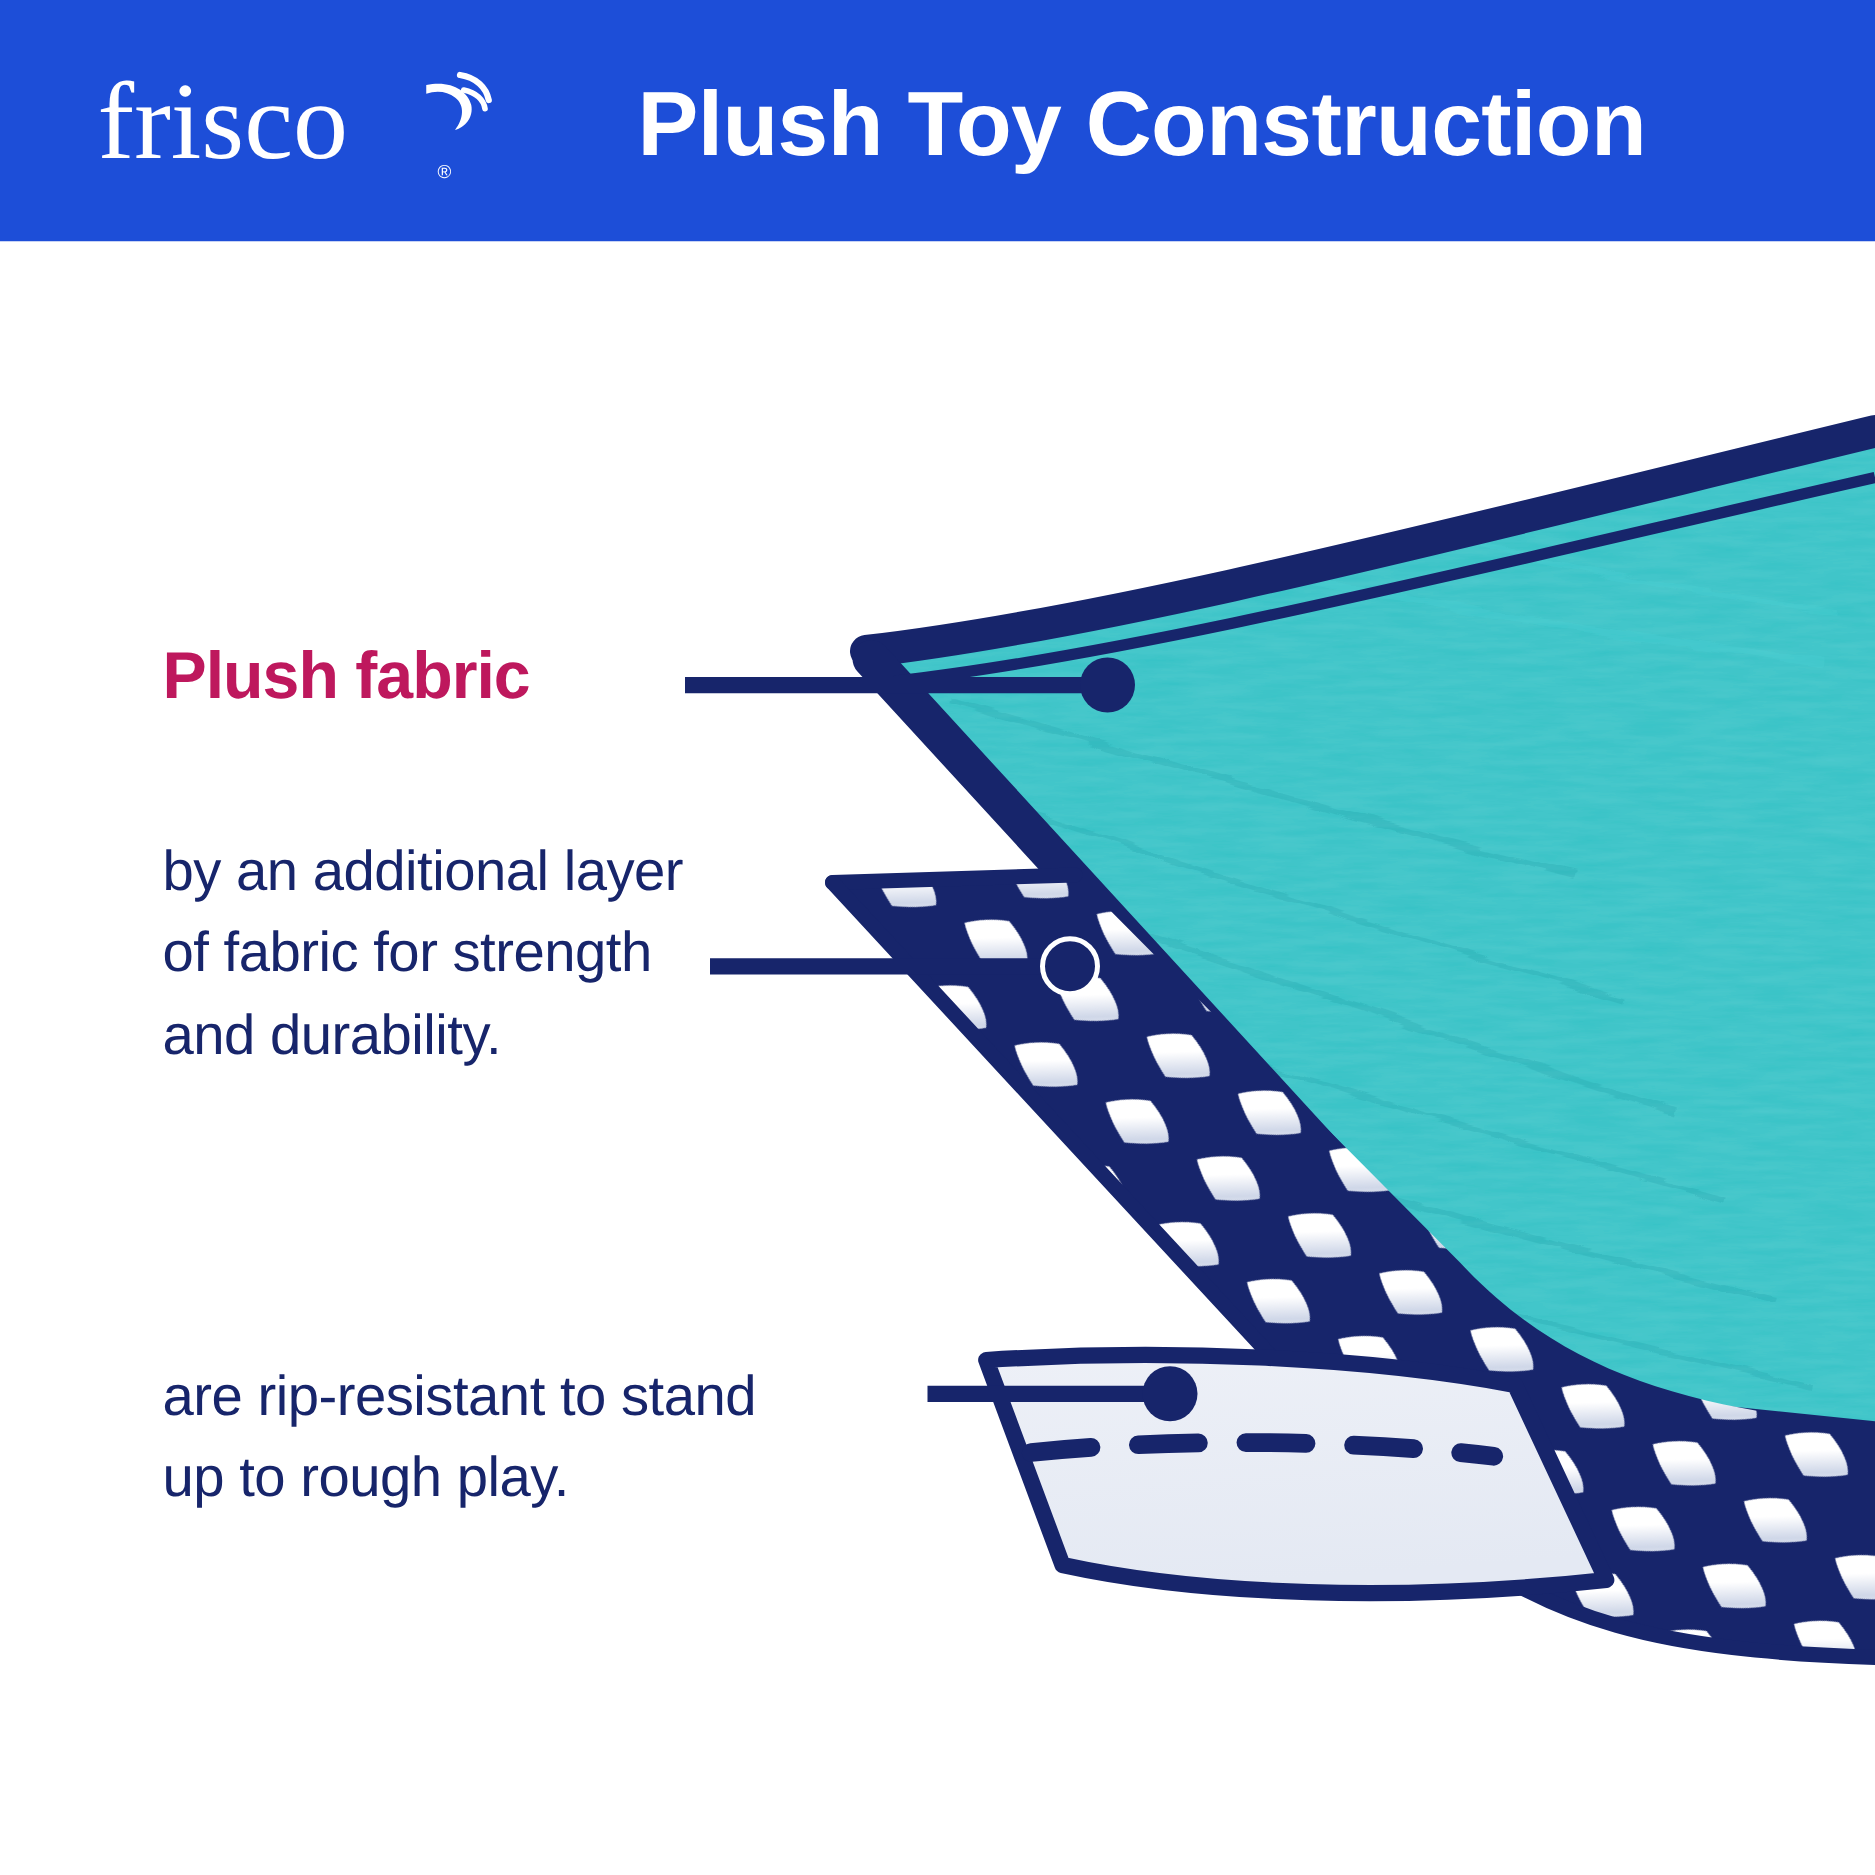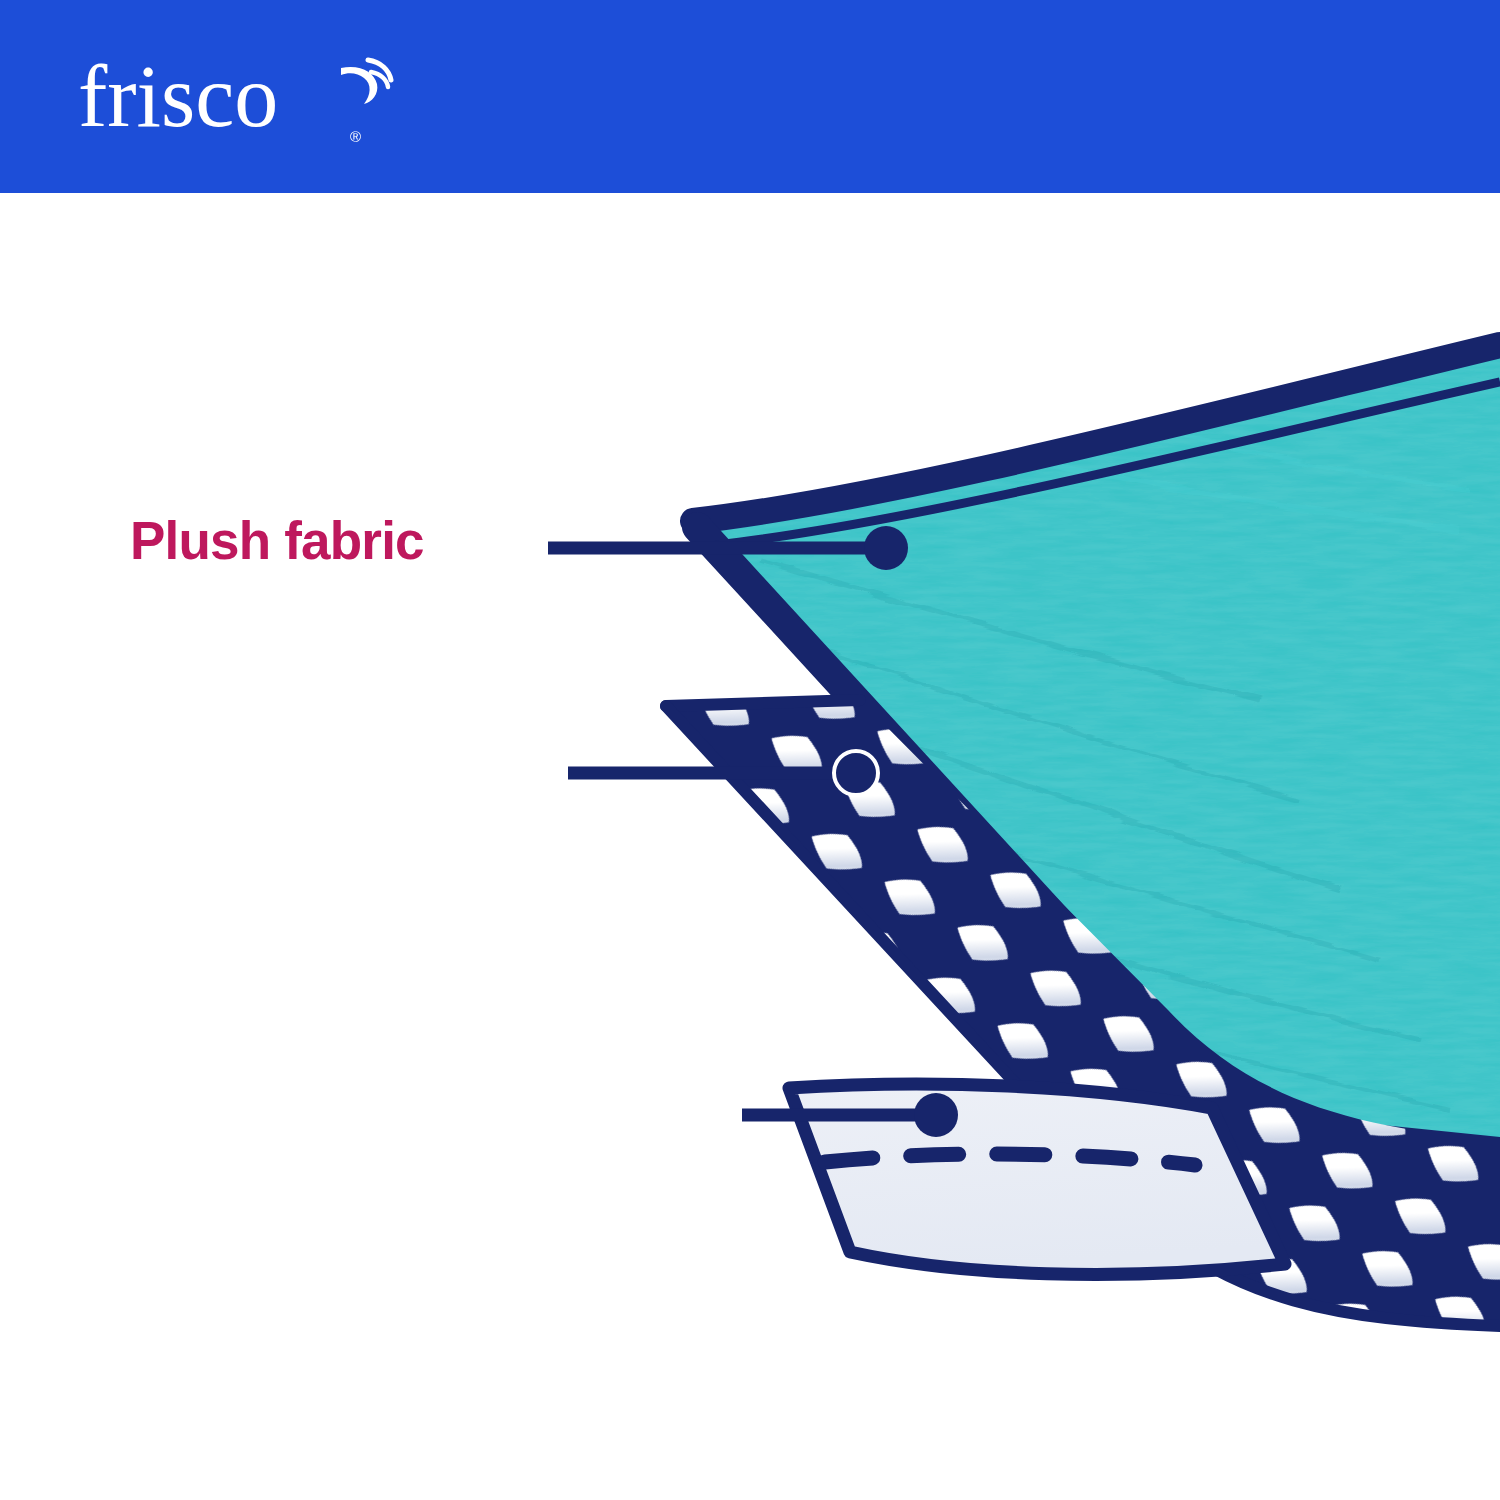--- a/index.html
+++ b/index.html
@@ -92,20 +92,21 @@
     <svg width="320" height="100" viewBox="0 0 320 100">
       <text x="0" y="76" font-family="Liberation Serif, serif" font-size="88" font-style="normal" font-weight="normal" fill="#ffffff">frisco</text>
 
       <path d="M263,18 C282,14 296,22 299,34 C301,44 294,52 286,54 C293,45 294,34 286,28 C280,23 271,22 263,25 Z" fill="#ffffff"></path>
       <path d="M290,10 C303,12 311,20 313,30" stroke="#ffffff" stroke-width="5" fill="none" stroke-linecap="round"></path>
       <path d="M293,22 C303,24 309,30 310,37" stroke="#ffffff" stroke-width="4.5" fill="none" stroke-linecap="round"></path>
       <text x="272" y="92" font-family="Liberation Sans, sans-serif" font-size="15" fill="#ffffff">®</text>
     </svg>
   </div>
 
+  <div id="header-title">Plush Toy Construction</div>
 </div>
 
 <svg id="illustration" viewBox="0 0 1500 1500">
   <defs>
 
     <filter id="furTexture" x="-10%" y="-10%" width="120%" height="120%">
       <feTurbulence type="fractalNoise" baseFrequency="0.012 0.09" numOctaves="3" seed="7" result="noise"></feTurbulence>
       <feDisplacementMap in="SourceGraphic" in2="noise" scale="9" xChannelSelector="R" yChannelSelector="G"></feDisplacementMap>
     </filter>
     <filter id="furGrain" x="-5%" y="-5%" width="110%" height="110%">
@@ -196,16 +197,21 @@
     <line x1="742" y1="1115" x2="930" y2="1115" stroke="#17256B" stroke-width="13"></line>
     <circle cx="936" cy="1115" r="22" fill="#17256B"></circle>
   </g>
 </svg>
 
 <div class="callout-block" id="callout-plush-fabric">
   <p class="callout-heading">Plush fabric</p>
 </div>
 
 <div class="callout-block" id="callout-plush-exterior">
+  <p class="callout-body" style="margin-top:14px;">by an additional layer
+of fabric for strength
+and durability.</p>
 </div>
 
 <div class="callout-block" id="callout-reinforced-seams">
+  <p class="callout-body" style="margin-top:8px;">are rip-resistant to stand
+up to rough play.</p>
 </div>
 
 </body></html>

